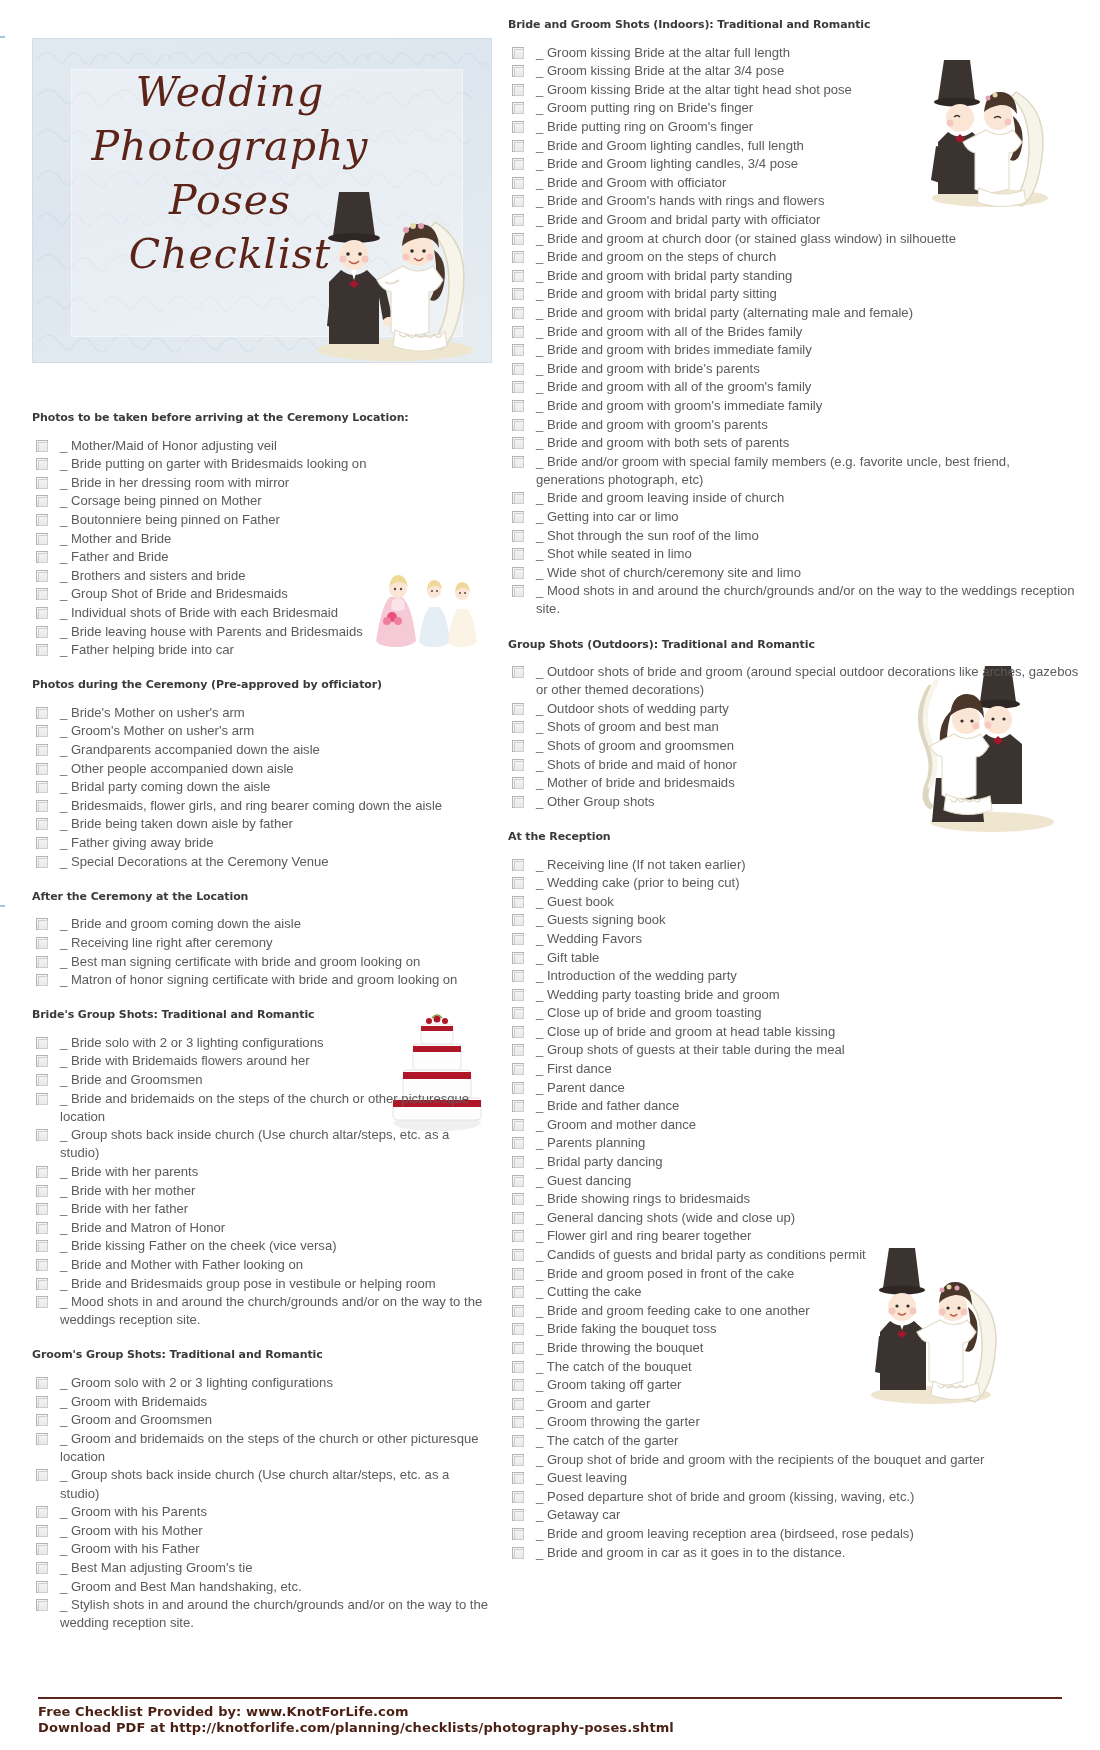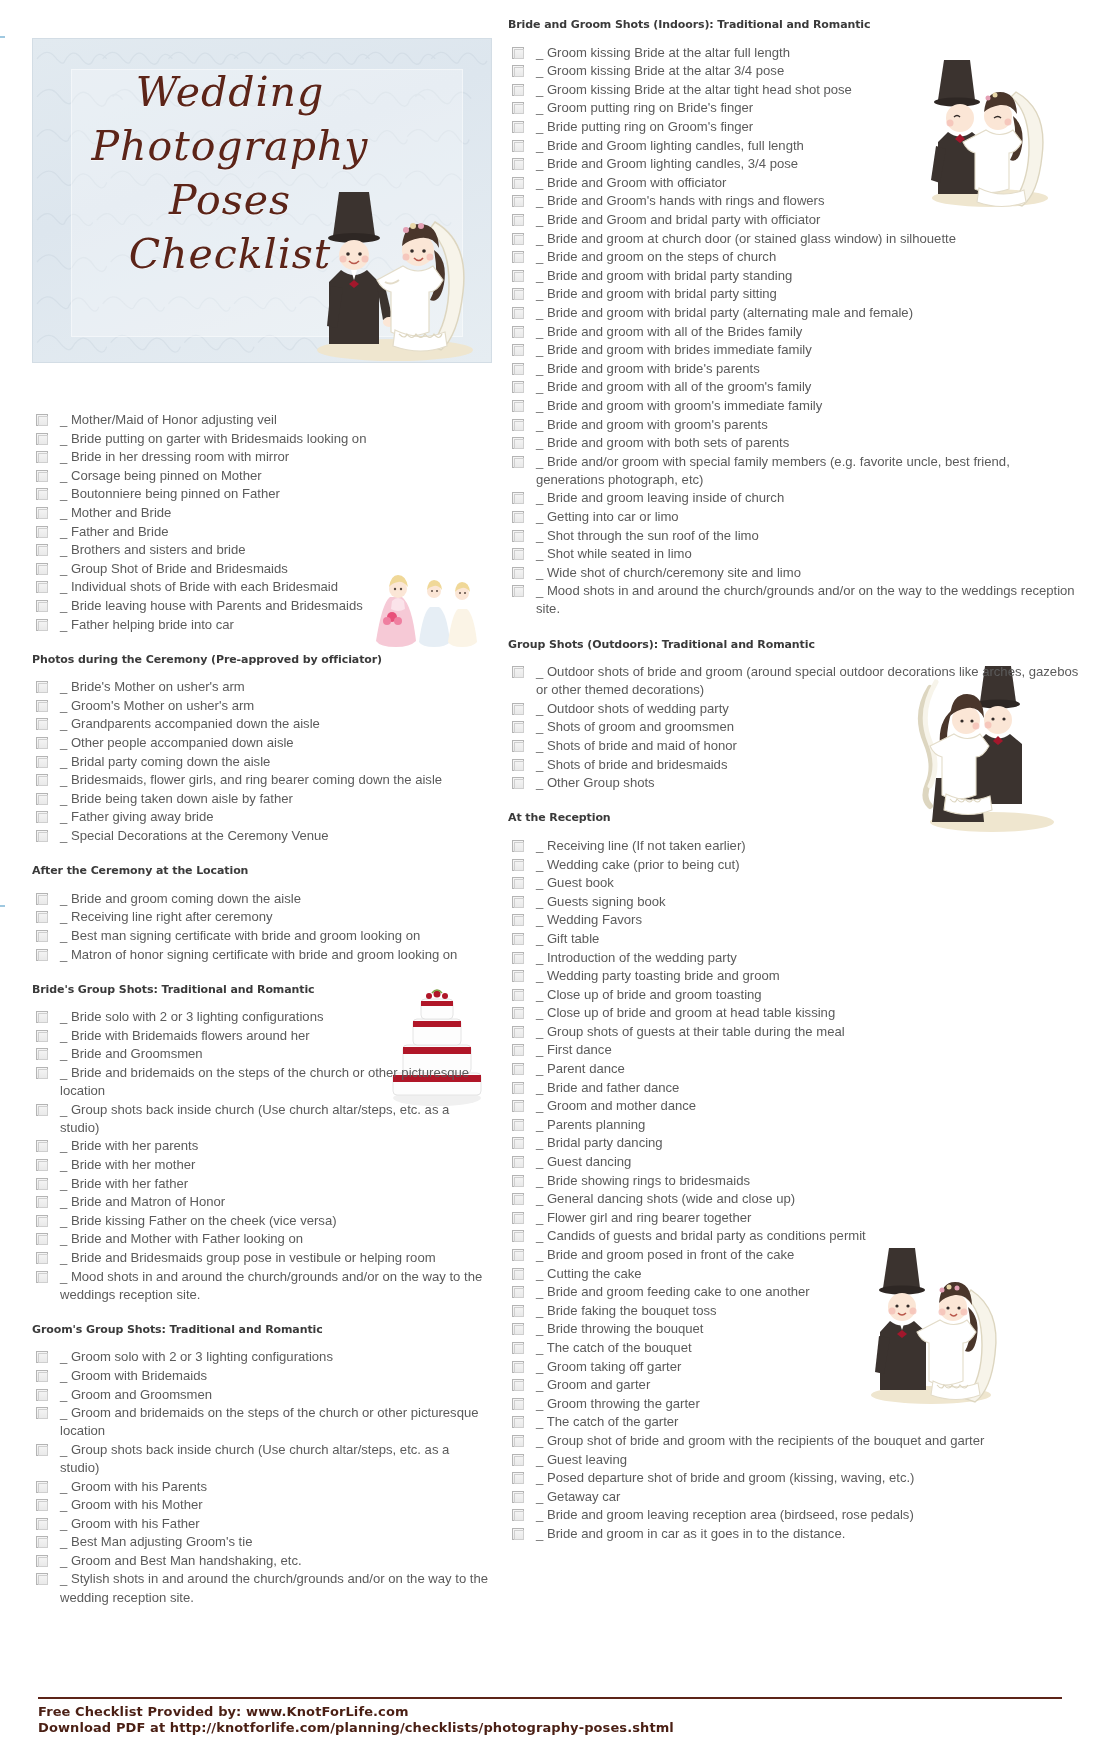--- a/index.html
+++ b/index.html
@@ -247,20 +247,21 @@
             <circle cx="118" cy="64" r="3" fill="#e4a0b4"></circle>
             <path d="M100 104 q15 10 30 0 l10 14 q-6 12 -14 12 l0 40 q-22 8 -38 0 l0 -40 q-9 -2 -14 -12z" fill="#ffffff" stroke="#e3dcc9" stroke-width="1.2"></path>
             <path d="M92 168 q24 12 50 2 l2 14 q-26 10 -54 0z" fill="#ffffff" stroke="#e3dcc9" stroke-width="1.2"></path>
             <path d="M96 172 q6 6 8 0 q5 7 9 0 q5 7 9 0 q5 7 9 0 q5 7 8 0" stroke="#ddd6c0" stroke-width="1.2" fill="none"></path>
             <path d="M96 118 q-8 6 -14 2" stroke="#e3dcc9" stroke-width="2" fill="none"></path>
           </g>
         </svg>
       </div>
 
       <div class="section first">
+        <h2 class="section-title">Photos to be taken before arriving at the Ceremony Location:</h2>
         <ul class="checklist" id="L0">
             <li><span class="cb"></span><span class="us">_ </span><span>Mother/Maid of Honor adjusting veil</span></li>
             <li><span class="cb"></span><span class="us">_ </span><span>Bride putting on garter with Bridesmaids looking on</span></li>
             <li><span class="cb"></span><span class="us">_ </span><span>Bride in her dressing room with mirror</span></li>
             <li><span class="cb"></span><span class="us">_ </span><span>Corsage being pinned on Mother</span></li>
             <li><span class="cb"></span><span class="us">_ </span><span>Boutonniere being pinned on Father</span></li>
             <li><span class="cb"></span><span class="us">_ </span><span>Mother and Bride</span></li>
             <li><span class="cb"></span><span class="us">_ </span><span>Father and Bride</span></li>
             <li><span class="cb"></span><span class="us">_ </span><span>Brothers and sisters and bride</span></li>
             <li><span class="cb"></span><span class="us">_ </span><span>Group Shot of Bride and Bridesmaids</span></li>
@@ -462,23 +463,24 @@
             <circle cx="66" cy="63" r="1.6" fill="#332b28"></circle>
             <circle cx="70" cy="68" r="3.5" fill="#f4b9b0" opacity="0.7"></circle>
             <path d="M48 76 q14 9 26 0 l9 12 q-6 11 -13 11 l0 38 q-20 8 -34 0 l0 -38 q-8 -2 -12 -11z" fill="#ffffff" stroke="#e3dcc9" stroke-width="1.1"></path>
             <path d="M40 136 q22 11 44 2 l2 14 q-24 9 -48 0z" fill="#ffffff" stroke="#e3dcc9" stroke-width="1.1"></path>
             <path d="M44 141 q5 6 7 0 q5 6 8 0 q5 6 8 0 q5 6 8 0" stroke="#ddd6c0" stroke-width="1.1" fill="none"></path>
           </g>
         </svg>
         <ul class="checklist" id="R1">
             <li><span class="cb"></span><span class="us">_ </span><span>Outdoor shots of bride and groom (around special outdoor decorations like arches, gazebos or other themed decorations)</span></li>
             <li><span class="cb"></span><span class="us">_ </span><span>Outdoor shots of wedding party</span></li>
+            <li><span class="cb"></span><span class="us">_ </span><span>Shots of groom and best man</span></li>
             <li><span class="cb"></span><span class="us">_ </span><span>Shots of groom and groomsmen</span></li>
             <li><span class="cb"></span><span class="us">_ </span><span>Shots of bride and maid of honor</span></li>
-            <li><span class="cb"></span><span class="us">_ </span><span>Shots of bride and bridesmaids</span></li>
+            <li><span class="cb"></span><span class="us">_ </span><span>Mother of bride and bridesmaids</span></li>
             <li><span class="cb"></span><span class="us">_ </span><span>Other Group shots</span></li>
           </ul>
       </div>
 
       <div class="section">
         <h2 class="section-title">At the Reception</h2>
         <ul class="checklist" id="R2">
             <li><span class="cb"></span><span class="us">_ </span><span>Receiving line (If not taken earlier)</span></li>
             <li><span class="cb"></span><span class="us">_ </span><span>Wedding cake (prior to being cut)</span></li>
             <li><span class="cb"></span><span class="us">_ </span><span>Guest book</span></li>

